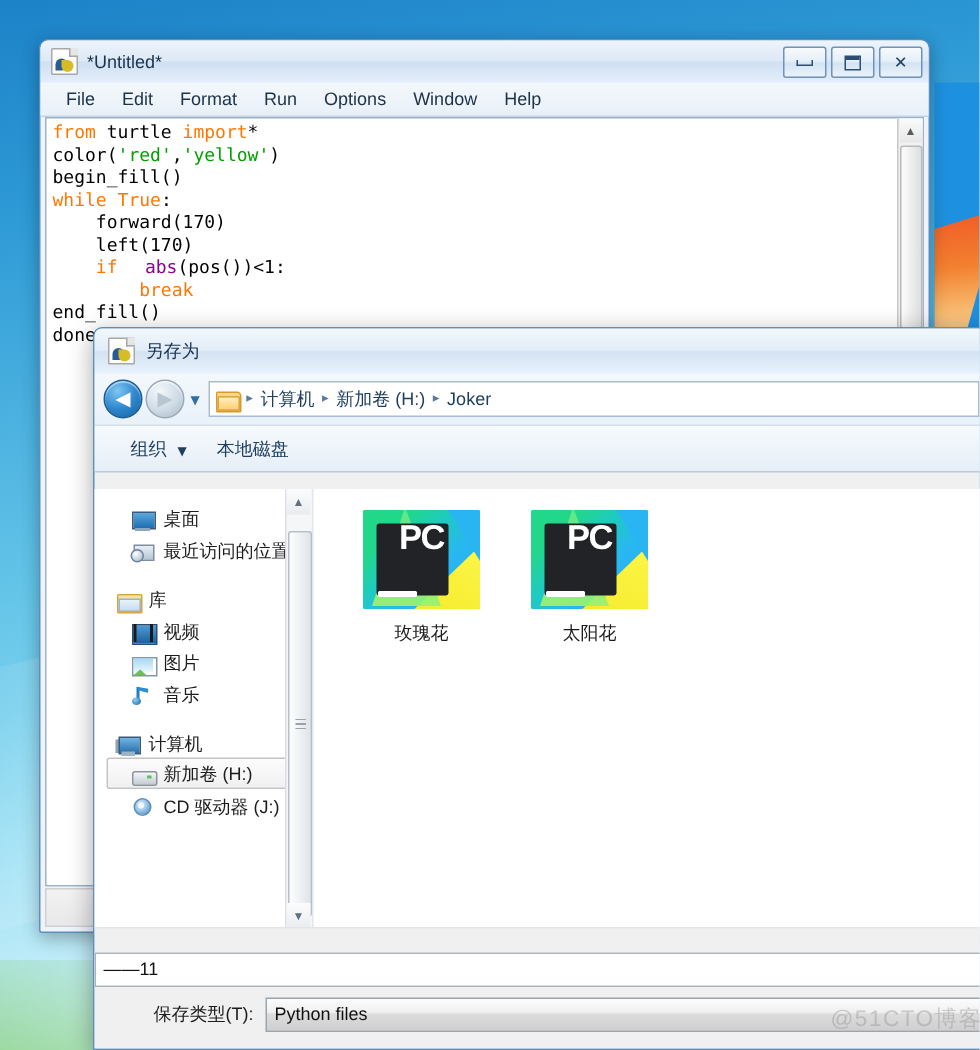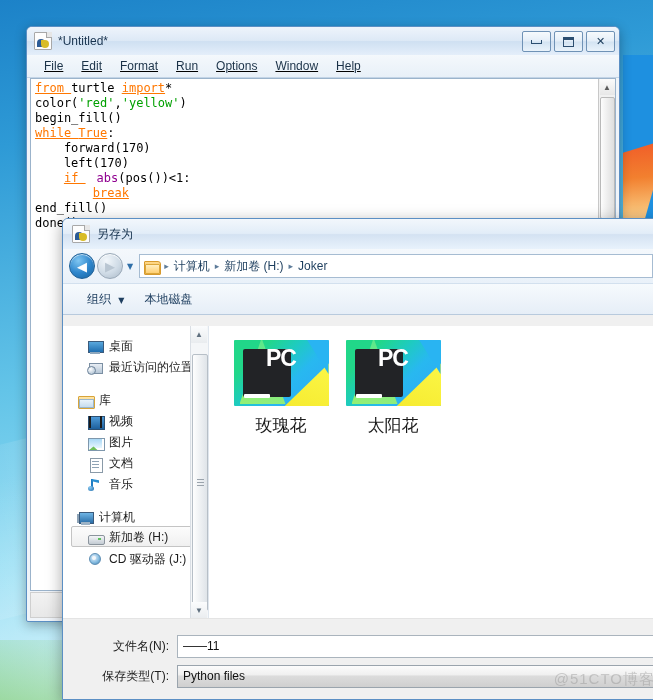--- a/index.html
+++ b/index.html
@@ -98,40 +98,39 @@
   .win-btn .g-max { width: 9px; height: 8px; border: 1px solid #2c4e70; }
   .win-btn .g-max::before { content:""; display:block; width: 100%; height: 2px; background: #2c4e70; }
   .win-btn .g-close { font-size: 11px; line-height: 1; color: #20405f; font-family: "DejaVu Sans", sans-serif; }
 
   .idle-menubar {
     height: 22px;
     background: linear-gradient(180deg, #f4f8fc, #e8f0f8);
     display: flex; align-items: center;
     padding-left: 8px;
     border-bottom: 1px solid #c3d4e6;
-    text-decoration: underline;
   }
   .menu-item {
     font-size: 12px; color: #1b3248; padding: 2px 9px; cursor: default;
   }
   .idle-textarea {
     position: absolute; left: 3px; right: 3px; top: 51px; bottom: 30px;
     background: #ffffff;
     border: 1px solid #9bb3cb;
     display: flex;
   }
   .code-pane {
     flex: 1; padding: 2px 0 0 4px;
     font-family: "DejaVu Sans Mono", monospace;
     font-size: 12px; line-height: 15px;
     color: #000;
     white-space: pre;
     overflow: hidden;
   }
-  .code-pane .kw { color: #ff7700; text-decoration: underline; }
+  .code-pane .kw { color: #ff7700; }
   .code-pane .str { color: #00a000; }
   .code-pane .bi { color: #900090; margin-left: 11px; }
   .code-pane .def { color: #000; }
   .vscroll {
     width: 16px; background: #f1f1f1; border-left: 1px solid #c8c8c8;
     display: flex; flex-direction: column; align-items: center;
     position: relative;
   }
   .vscroll .arrow-up, .vscroll .arrow-dn {
     width: 15px; height: 16px;
@@ -321,21 +320,20 @@
     flex: 1; background: #fff; padding: 14px 0 0 18px;
     display: flex; flex-wrap: wrap; align-content: flex-start;
   }
   .file-item {
     width: 108px; display: flex; flex-direction: column; align-items: center;
     margin-right: 4px;
   }
   .pycharm-ico {
     width: 78px; height: 66px; position: relative; overflow: hidden; border-radius: 1px;
     background: linear-gradient(135deg, #21d789 0%, #21d789 22%, #1ecbc0 42%, #28b8f0 62%, #2fa5f7 100%);
-    padding-left: 17px;
   }
   .pycharm-ico .tri-yellow {
     position: absolute; right: -6px; bottom: -8px; width: 58px; height: 56px;
     background: linear-gradient(200deg, #fcf84a, #f5e92c);
     clip-path: polygon(100% 0, 100% 100%, 0 100%);
   }
   .pycharm-ico .tri-green {
     position: absolute; left: 6px; top: -2px; width: 46px; height: 66px;
     background: linear-gradient(190deg, #5ae88f, #9ff36d);
     clip-path: polygon(48% 0, 100% 100%, 0 100%);
@@ -353,21 +351,21 @@
   .pycharm-ico .pc {
     position: absolute; left: 0; right: 0; top: 5px;
     text-align: center; color: #fff;
     font-family: "Liberation Sans", sans-serif;
     font-weight: bold; font-size: 23px; letter-spacing: -1px;
   }
   .pycharm-ico .bar {
     position: absolute; left: 10px; bottom: 8px; width: 26px; height: 4px;
     background: #fff; border-radius: 1px;
   }
-  .file-label { font-size: 17px; color: #1b1b1b; margin-top: 8px; }
+  .file-label { font-size: 12px; color: #1b1b1b; margin-top: 8px; }
 
   .sa-fields {
     position: absolute; left: 0; right: 0; bottom: 0; height: 80px;
     background: #f0f0f0;
     border-top: 1px solid #e4e4e4;
   }
   .field-row { display: flex; align-items: center; height: 26px; }
   .field-row.r1 { margin-top: 14px; }
   .field-row.r2 { margin-top: 4px; }
   .field-label {
@@ -525,29 +523,20 @@
           </div>
           <div class="side-row indent">
             <span class="sico ico-pic">
               <span class="f"></span>
               <span class="sky"></span>
               <span class="hill"></span>
             </span>
             <span>图片</span>
           </div>
           <div class="side-row indent">
-            <span class="sico ico-doc">
-              <span class="f"></span>
-              <span class="l" style="top:4px"></span>
-              <span class="l" style="top:7px"></span>
-              <span class="l" style="top:10px"></span>
-            </span>
-            <span>文档</span>
-          </div>
-          <div class="side-row indent">
             <span class="sico ico-music">
               <span class="note"></span>
               <span class="flag"></span>
               <span class="head"></span>
             </span>
             <span>音乐</span>
           </div>
           <div class="side-gap"></div>
           <div class="side-row">
             <span class="sico ico-comp">
@@ -602,21 +591,20 @@
             <span class="pc">PC</span>
             <span class="bar"></span>
           </div>
           <div class="file-label">太阳花</div>
         </div>
       </div>
   </div>
 
   <div class="sa-fields">
     <div class="field-row r1">
-      <div class="field-label">文件名(N):</div>
       <div class="field-input">——11</div>
     </div>
     <div class="field-row r2">
       <div class="field-label">保存类型(T):</div>
       <div class="field-combo">Python files</div>
     </div>
   </div>
 
   <div class="watermark">@51CTO博客</div>
 </div>

